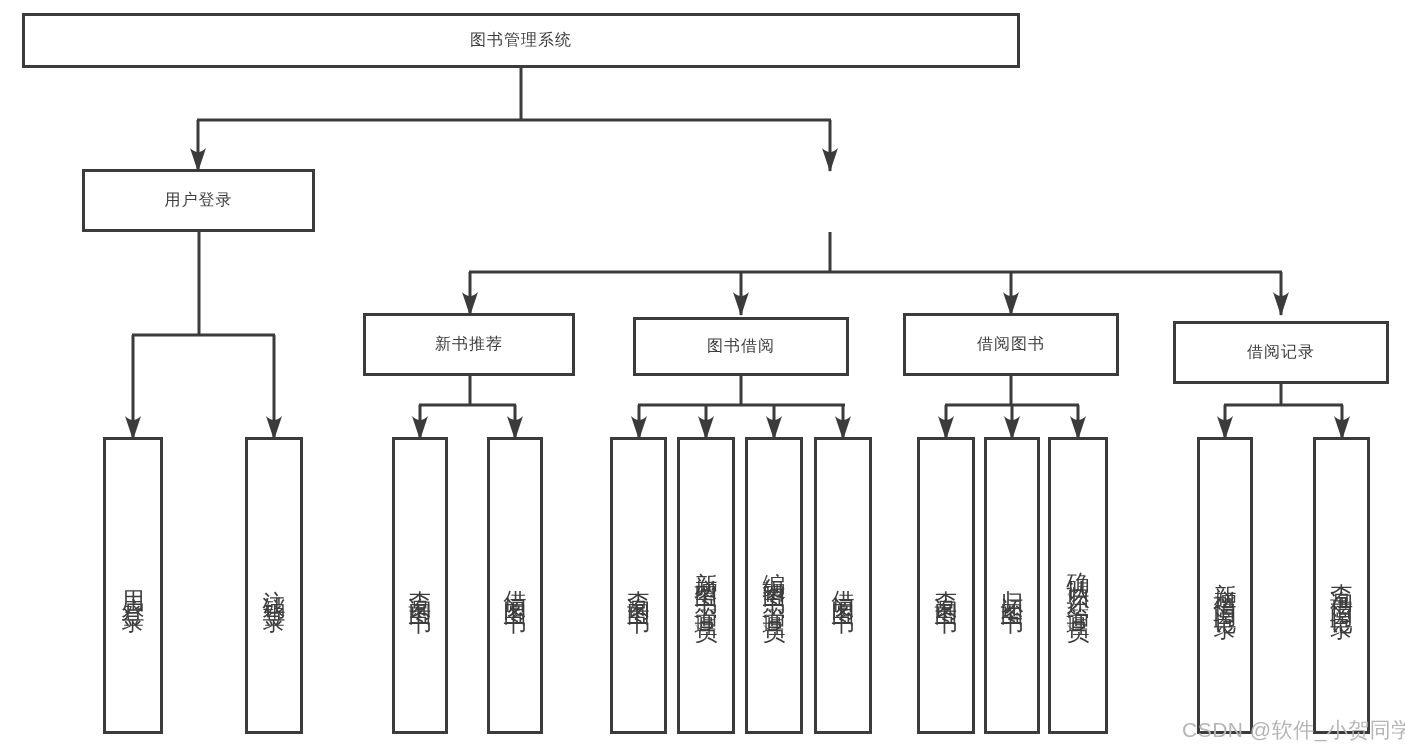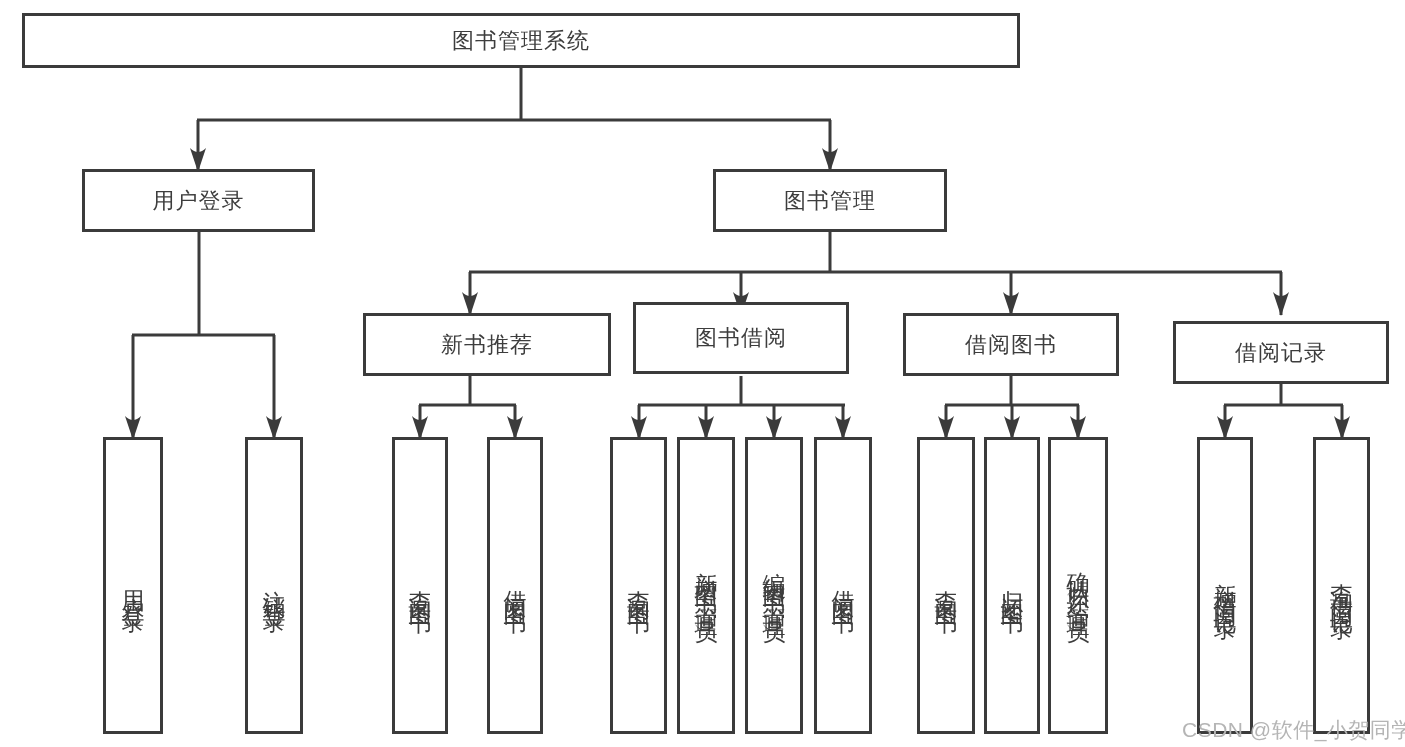--- a/index.html
+++ b/index.html
@@ -12,21 +12,21 @@
   }
   .canvas{position:relative;width:1405px;height:747px;overflow:hidden;background:var(--background);}
   .connectors{position:absolute;left:0;top:0;width:1405px;height:747px;}
   .connectors line{stroke:var(--line);stroke-width:3;}
   .connectors .arrowline{marker-end:url(#arr);}
   #arr path{fill:var(--line);}
   .node{
     position:absolute;box-sizing:border-box;background:var(--background);
     border:3px solid var(--line);color:var(--text);
     display:flex;align-items:center;justify-content:center;
-    font-size:22px;letter-spacing:1px;z-index:2;
+    font-size:16px;letter-spacing:1px;z-index:2;
   }
   .vnode{
     position:absolute;box-sizing:border-box;background:var(--background);
     border:3px solid var(--line);color:var(--text);
     display:flex;align-items:center;justify-content:center;
     writing-mode:vertical-rl;text-orientation:mixed;
     font-size:23px;letter-spacing:7px;line-height:1;z-index:2;
     top:437px;height:297px;
   }
   .watermark{
@@ -101,28 +101,25 @@
     </g>
   </svg>
 
   <div class="node" style="left:22px;top:13px;width:998px;height:55px">
     <span>图书管理系统</span>
   </div>
 
   <div class="node" style="left:82px;top:169px;width:233px;height:63px">
     <span>用户登录</span>
   </div>
-  <div class="node" style="left:713px;top:169px;width:234px;height:63px">
-    <span>图书管理</span>
-  </div>
 
-  <div class="node" style="left:363px;top:313px;width:248px;height:63px">
+  <div class="node" style="left:363px;top:313px;width:212px;height:63px">
     <span>新书推荐</span>
   </div>
-  <div class="node" style="left:633px;top:302px;width:216px;height:72px">
+  <div class="node" style="left:633px;top:317px;width:216px;height:59px">
     <span>图书借阅</span>
   </div>
   <div class="node" style="left:903px;top:313px;width:216px;height:63px">
     <span>借阅图书</span>
   </div>
   <div class="node" style="left:1173px;top:321px;width:216px;height:63px">
     <span>借阅记录</span>
   </div>
 
   <div class="vnode" style="left:103px;width:60px">

